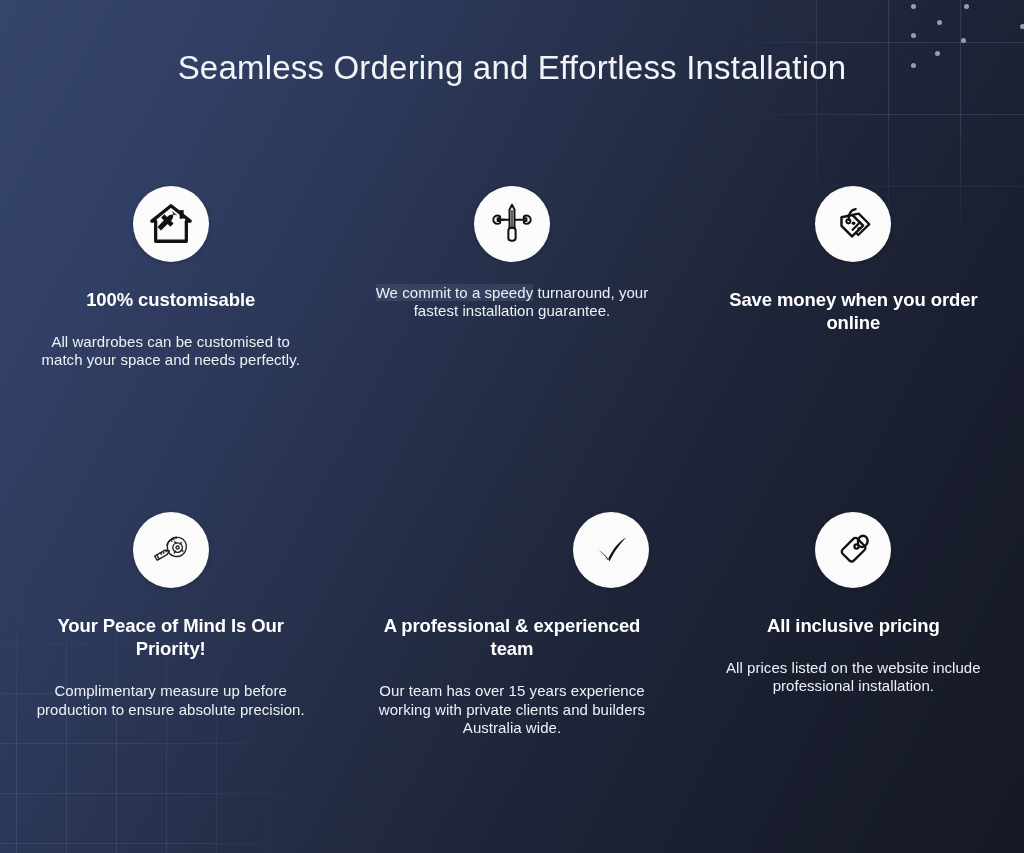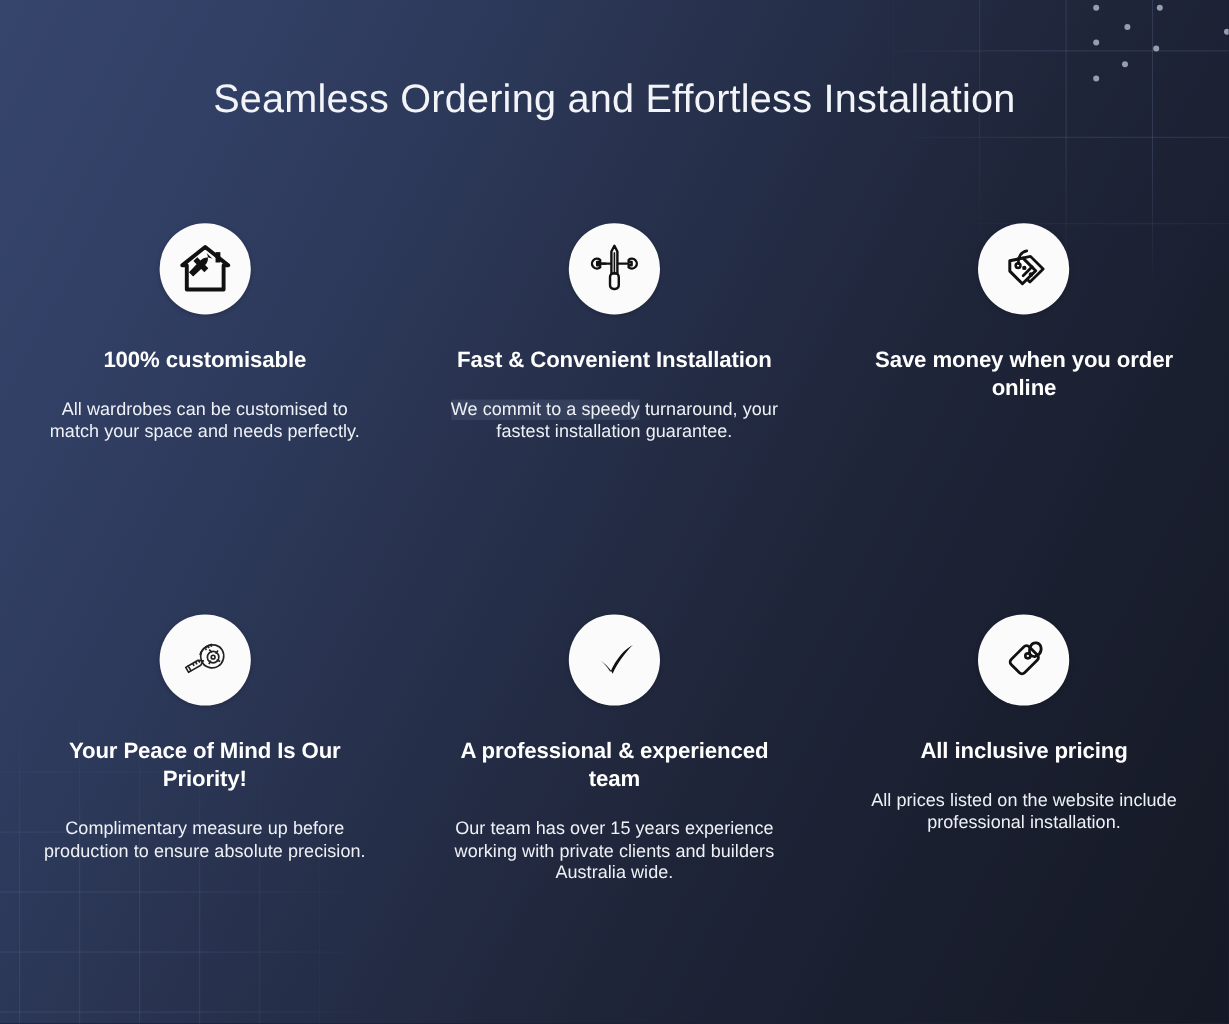--- a/index.html
+++ b/index.html
@@ -50,21 +50,21 @@
   .title{
     font-family:"DejaVu Serif", serif;
     font-weight:300;
     font-size:46px;
     letter-spacing:3.2px;
     color:#f4f6fa;
     line-height:1.1;
     white-space:nowrap;
   }
   .subtitle{
-    margin-top:26px;
+    margin-top:12px;
     font-family:"Liberation Sans", sans-serif;
     font-weight:400;
     font-size:33px;
     color:#f2f4f8;
     letter-spacing:.2px;
     line-height:1.2;
   }
 
   
   .features{
@@ -107,21 +107,21 @@
   }
   .feat-desc .hl{
     background:rgba(132,148,185,.17);
     box-decoration-break:clone;
     -webkit-box-decoration-break:clone;
   }
   .r1c1{grid-column:1;grid-row:1;}
   .r1c2{grid-column:2;grid-row:1;}
   .r1c3{grid-column:3;grid-row:1;}
   .r2c1{grid-column:1;grid-row:2;}
-  .r2c2{grid-column:2;grid-row:2;}
+  .r2c2{grid-column:2;grid-row:2;align-items:flex-end;}
   .r2c3{grid-column:3;grid-row:2;}
   .features{grid-template-rows:320px auto;}
   .cell.r2c1,.cell.r2c2,.cell.r2c3{padding-top:0;}
 </style>
 </head>
 <body>
 
 <div class="stage">
 
   <div class="grid-tr"></div>
@@ -163,21 +163,20 @@
           <rect x="20.2" y="28" width="7.6" height="13.5" rx="3.2" fill="none" stroke="#111" stroke-width="2.1"></rect>
           <line x1="24" y1="9.5" x2="24" y2="28" stroke="#111" stroke-width="1.4"></line>
 
           <path d="M16 19.5 L9.6 19.5 M11.6 16.2 a4.3 4.3 0 1 0 0 6.6 l0 -1.9 -2.6 0 0 -2.8 2.6 0 z" fill="none" stroke="#111" stroke-width="2.1" stroke-linejoin="round" stroke-linecap="round"></path>
           <line x1="11.8" y1="19.5" x2="20.6" y2="19.5" stroke="#111" stroke-width="2.1" stroke-linecap="round"></line>
 
           <path d="M36.4 16.2 a4.3 4.3 0 1 1 0 6.6 l0 -1.9 2.6 0 0 -2.8 -2.6 0 z" fill="none" stroke="#111" stroke-width="2.1" stroke-linejoin="round" stroke-linecap="round"></path>
           <line x1="36.2" y1="19.5" x2="27.4" y2="19.5" stroke="#111" stroke-width="2.1" stroke-linecap="round"></line>
         </svg>
       </div>
-      <div class="feat-title">Fast &amp; Convenient Installation</div>
       <div class="feat-desc"><span class="hl">We commit to a speedy</span><span> turnaround, your fastest installation guarantee.</span></div>
     </div>
 
     <div class="cell r1c3">
       <div class="icon-wrap">
         <svg width="46" height="46" viewBox="0 0 48 48" aria-hidden="true">
 
           <path d="M18.5 15.5 L30 13.2 L41 24.2 L29.5 35.5 L18.5 24.5 Z" fill="none" stroke="#111" stroke-width="2.4" stroke-linejoin="round"></path>
 
           <path d="M12 17 L23.5 14.7 L34.5 25.7 L23 37 L12 26 Z" fill="#fff" stroke="#111" stroke-width="2.6" stroke-linejoin="round"></path>

